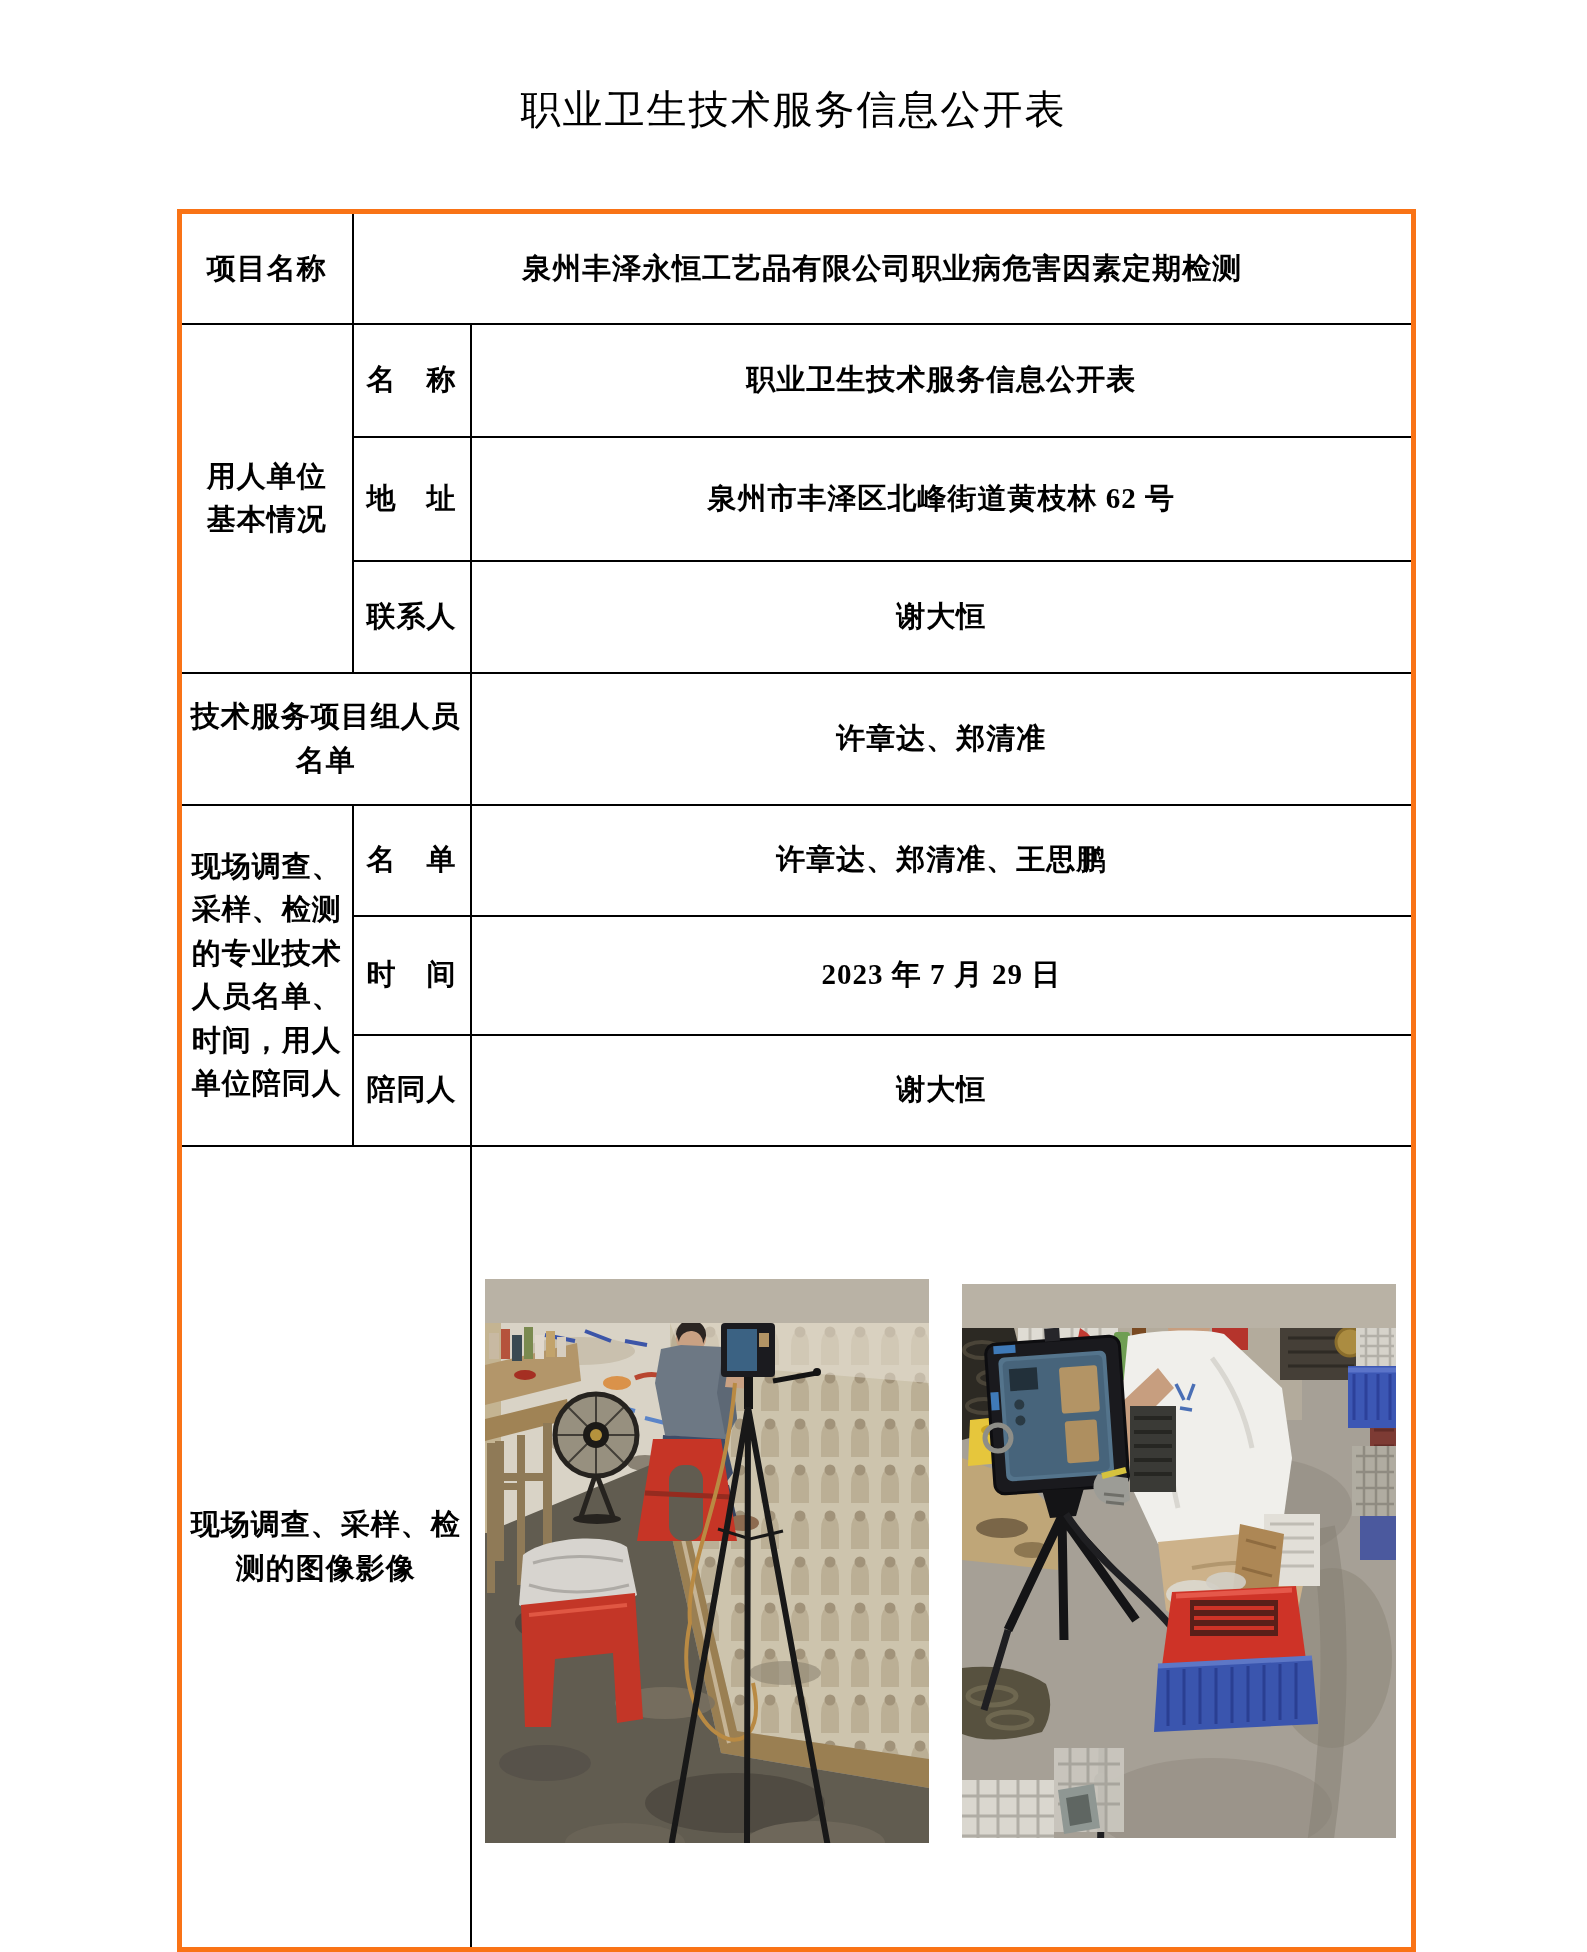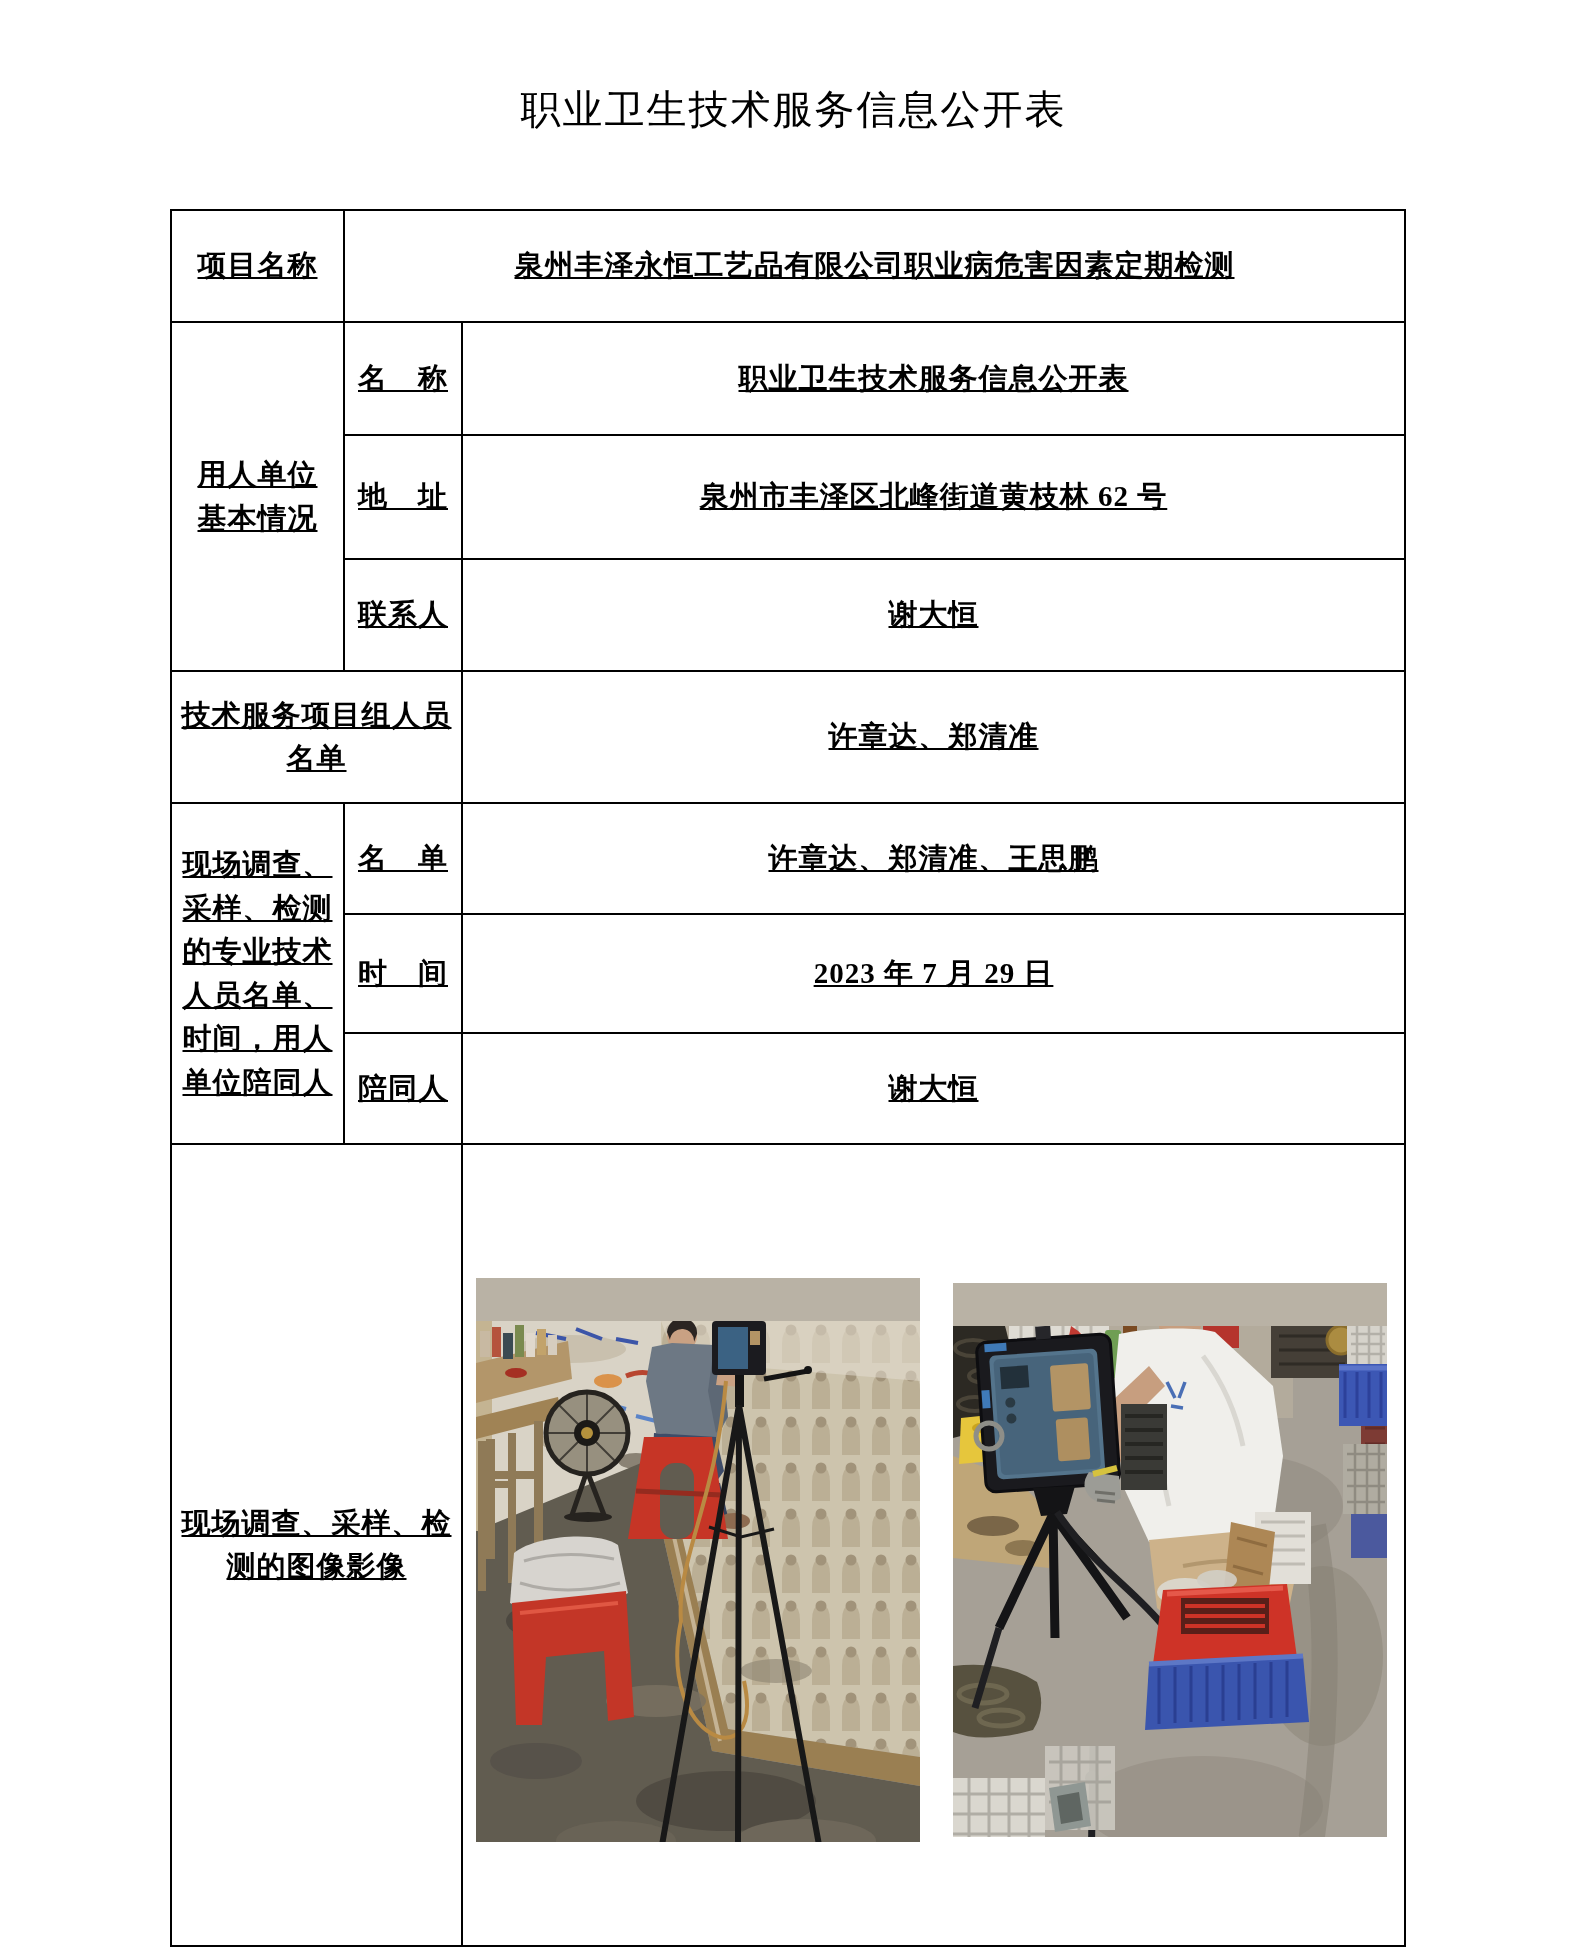--- a/index.html
+++ b/index.html
@@ -3,22 +3,22 @@
 <meta charset="utf-8">
 <style>
   html,body{margin:0;padding:0;background:#ffffff;}
   body{width:1587px;height:1952px;position:relative;overflow:hidden;
        font-family:"Liberation Serif","DejaVu Serif",serif;color:#000;}
   .page{position:absolute;left:0;top:0;width:1587px;height:1952px;background:#fff;}
 
   .doc-title{position:absolute;top:82px;left:0;width:1587px;text-align:center;
              font-size:40px;font-weight:normal;letter-spacing:2px;}
 
-  table.info{position:absolute;left:170px;top:209px;border-collapse:collapse;
-             table-layout:fixed;border:2px solid #f97316;text-decoration:underline;}
+  table.info{position:absolute;left:177px;top:209px;border-collapse:collapse;
+             table-layout:fixed;border:5px solid #f97316;}
   table.info td{border:2px solid #000;text-align:center;vertical-align:middle;
                 font-size:29px;font-weight:600;letter-spacing:1px;padding:0;
                 white-space:pre-line;line-height:1.5;}
   td.sec{border-bottom-width:4px;}           
   tr.r1{height:112px} tr.r2{height:113px} tr.r3{height:124px} tr.r4{height:112px}
   tr.r5{height:132px} tr.r6{height:111px} tr.r7{height:119px} tr.r8{height:111px}
   tr.r9{height:717px}
   td.wide-lines{line-height:1.86;margin-top:10px;}
   td.media-cell{vertical-align:top;}
   .media-wrap{position:relative;width:100%;height:713px;}

